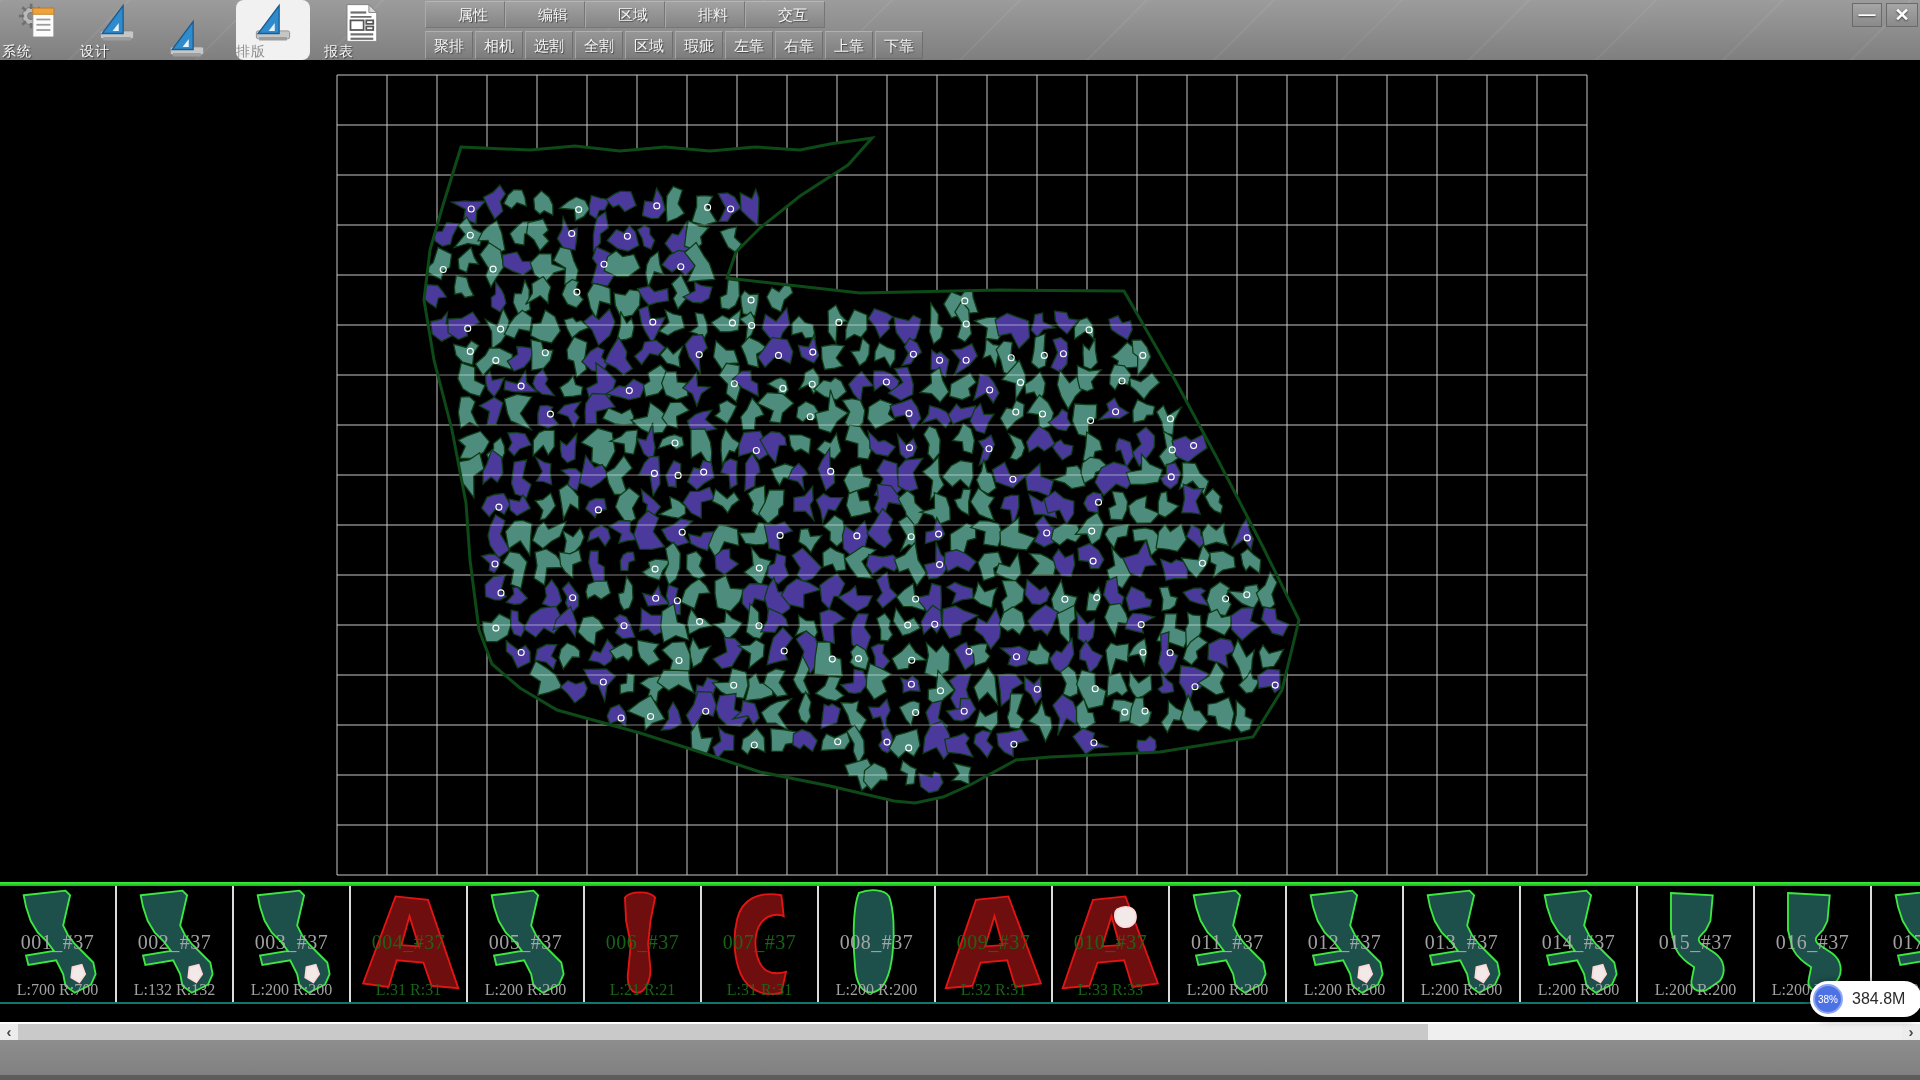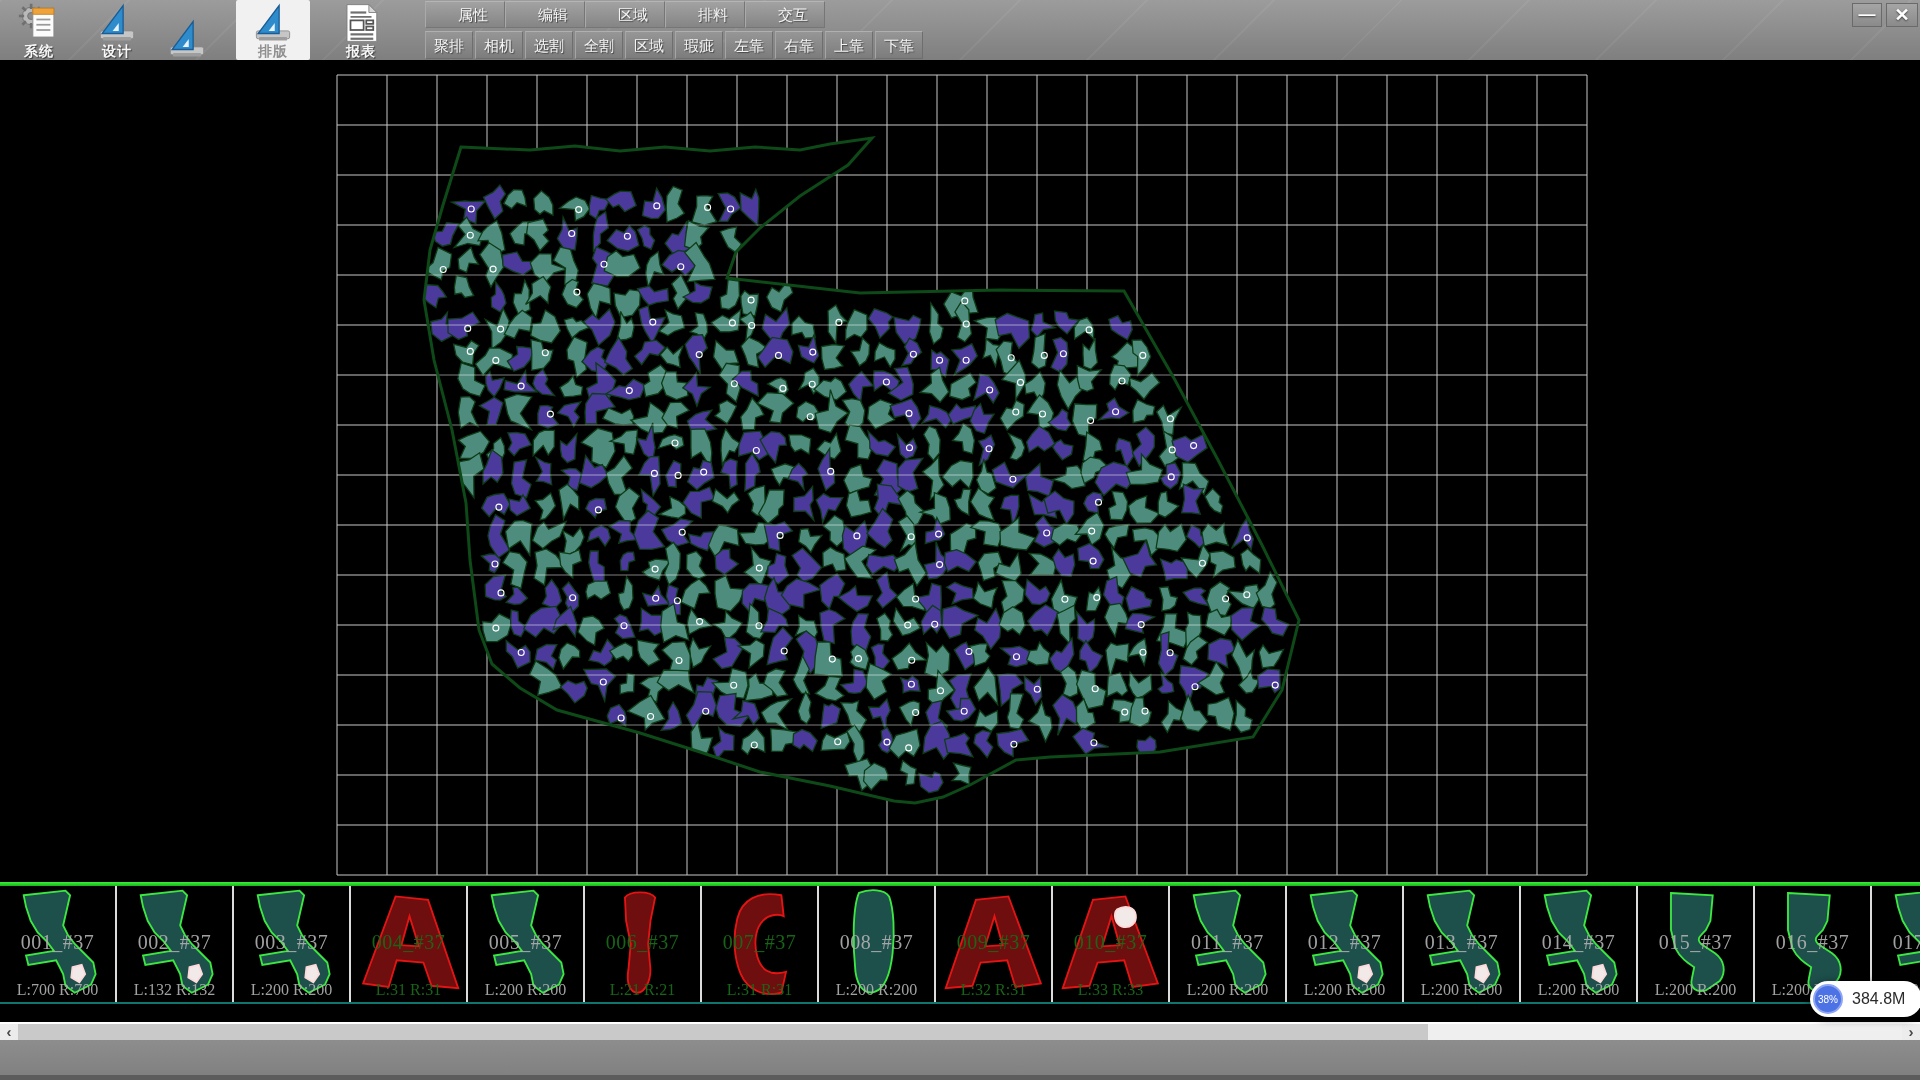--- a/index.html
+++ b/index.html
@@ -7,23 +7,23 @@
   body { font-family:"Liberation Sans", sans-serif; position:relative; }
 
   
   .topbar {
     position:absolute; left:0; top:0; width:1920px; height:60px;
     background:linear-gradient(#9c9c9c,#7f7f7f);
     background-image:repeating-linear-gradient(135deg, rgba(255,255,255,.05) 0 2px, transparent 2px 90px),
                      linear-gradient(#9c9c9c,#7f7f7f);
   }
   .bigbtn {
-    position:absolute; top:0; width:74px; height:60px; text-align:center; cursor:default;font-weight:bold;
+    position:absolute; top:0; width:74px; height:60px; text-align:left; cursor:default;
   }
-  .bigbtn.active { background:#f1f1f1; border-radius:2px; }
+  .bigbtn.active { background:#f1f1f1; border-radius:8px; }
   .bigbtn .ic { display:block; margin:2px auto 0; width:44px; height:42px; }
   .bigbtn .lbl {
     display:block; font-size:14px; color:#f6f6f6; letter-spacing:1px;
     text-shadow:1px 1px 1px rgba(40,40,40,.8); line-height:15px;
   }
   .bigbtn.active .lbl { color:#8f8f8f; text-shadow:none; }
 
   .menurow { position:absolute; left:425px; top:1px; height:28px; display:flex; }
   .menubtn {
     width:80px; height:27px; line-height:26px; text-align:center;

